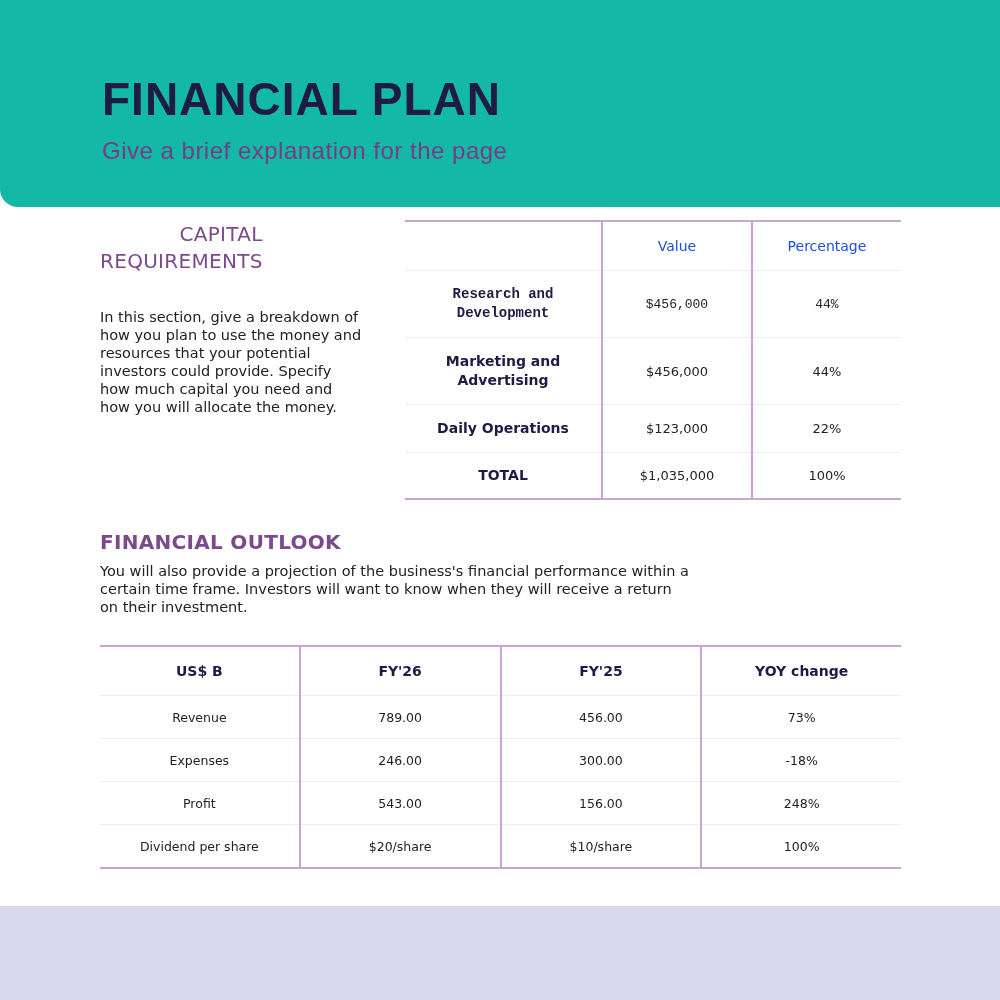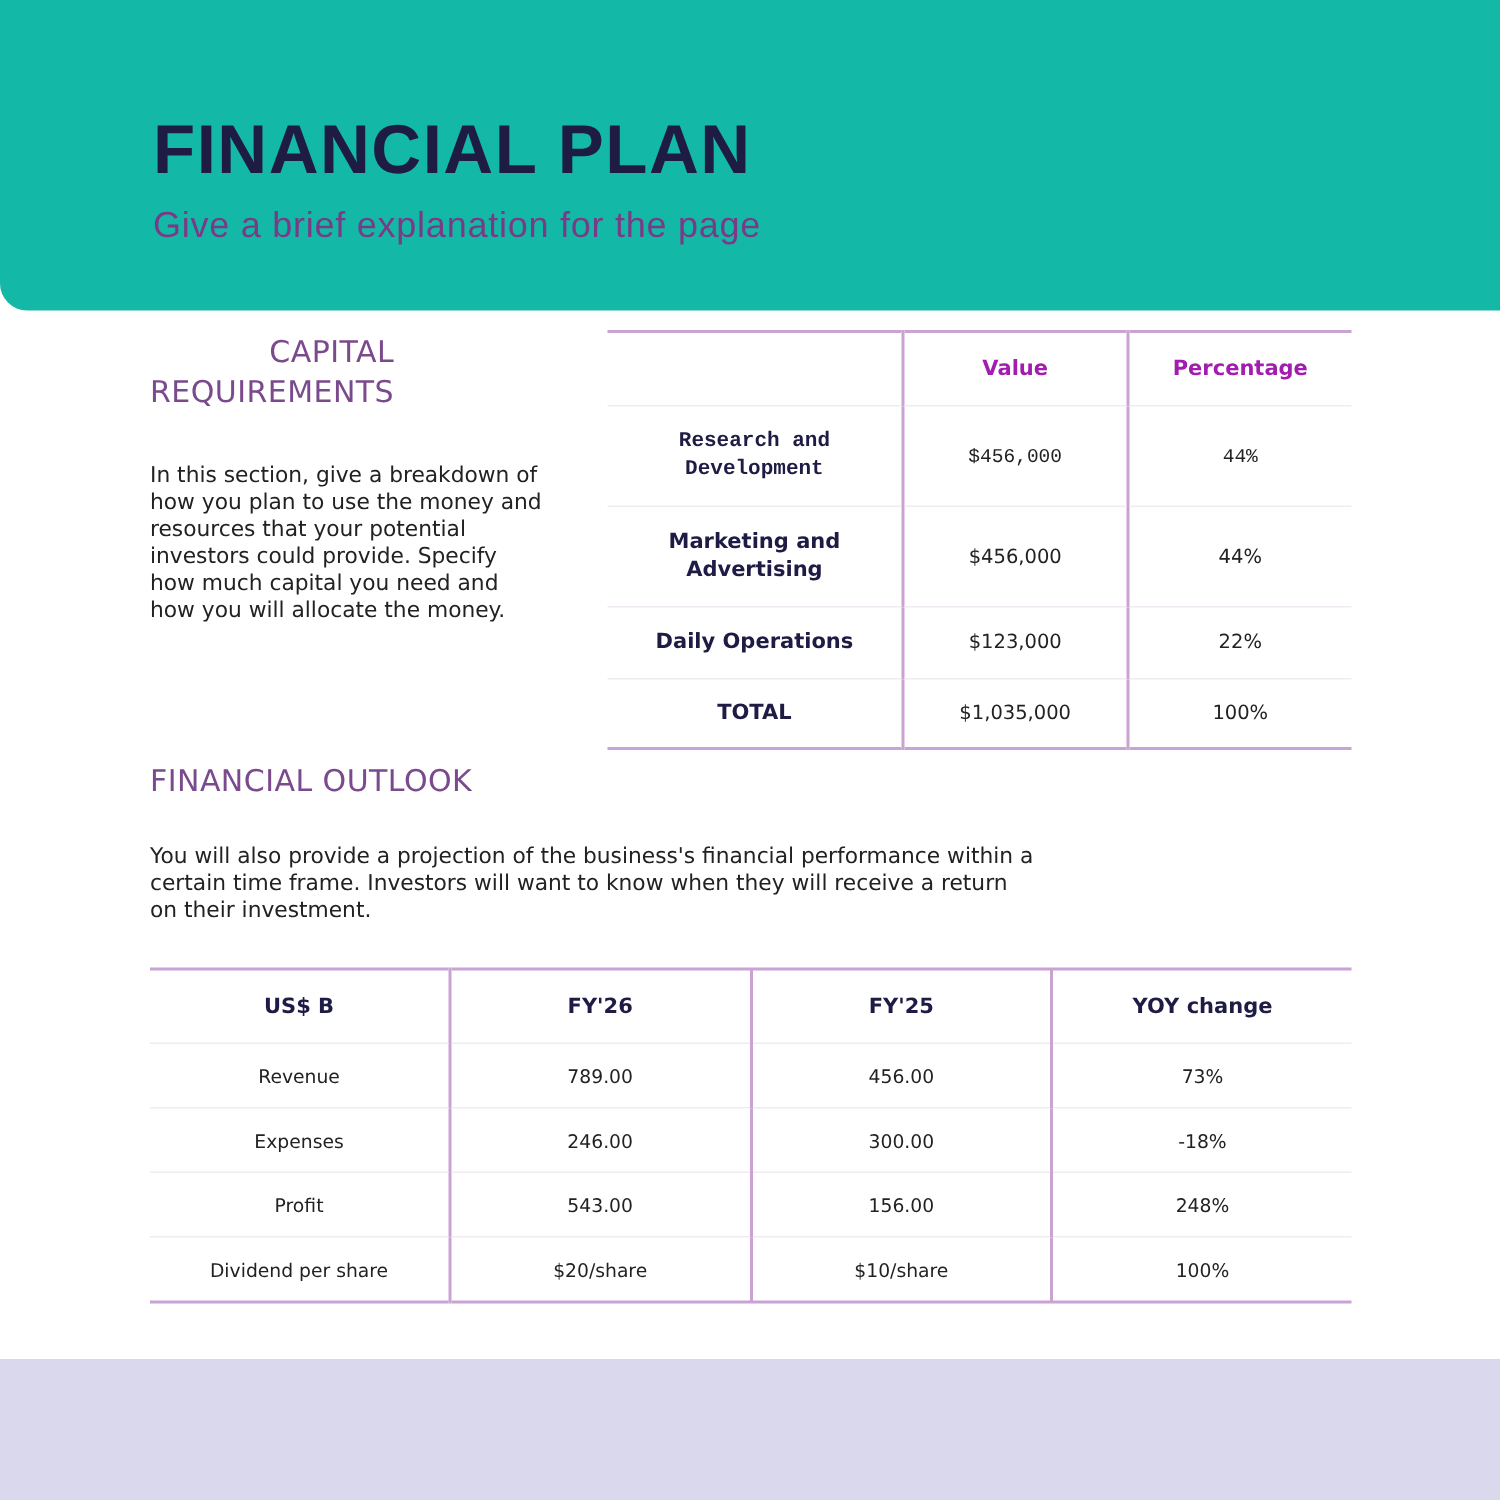--- a/index.html
+++ b/index.html
@@ -6,21 +6,21 @@
   body { width:1000px; height:1000px; position:relative; background:#ffffff; font-family:"DejaVu Sans", sans-serif; overflow:hidden; }
   .header { position:absolute; left:0; top:0; width:1000px; height:207px; background:#14b8a6; border-radius:0 0 0 18px; }
   .title { position:absolute; left:102px; top:72px; font-family:"Liberation Sans", sans-serif; font-weight:bold; font-size:46px; color:#1e1b44; letter-spacing:1px; margin:0; }
   .subtitle { position:absolute; left:102px; top:137px; font-family:"Liberation Sans", sans-serif; font-size:24px; color:#7a3b86; letter-spacing:0.5px; }
   .sec-title { position:absolute; font-size:20px; color:#7a4a8c; letter-spacing:0.3px; line-height:27px; font-weight:normal; margin:0;text-align:right; }
   .body-text { position:absolute; font-size:14.5px; color:#222; line-height:18px; }
   table { position:absolute; border-collapse:collapse; }
   td, th { text-align:center; }
   .cap-table { left:405px; top:220px; width:496px; border-top:2px solid #c9a3d3; border-bottom:2px solid #c9a3d3; }
   .cap-table th, .cap-table td { border-bottom:1px solid #f1eaf3; font-size:13px; color:#222; }
-  .cap-table th { height:46px; font-weight:bold; color:#a21caf; font-size:14px; }
+  .cap-table th { height:46px; font-weight:normal; color:#1d4ed8; font-size:14px; }
   .cap-table td.lbl { font-weight:bold; color:#1e1b44; font-size:14px; line-height:19px; }
   .cap-table .c1 { width:197px; }
   .cap-table .c2 { width:148px; border-left:2px solid #c9a3d3; border-right:2px solid #c9a3d3; }
   .cap-table .c3 { width:148px;margin-top:11px; }
   .out-table { left:100px; top:645px; width:801px; border-top:2px solid #c9a3d3; border-bottom:2px solid #c9a3d3; }
   .out-table th, .out-table td { border-bottom:1px solid #f1eaf3; font-size:12.5px; color:#222; height:40px; }
   .out-table th { height:46px; font-weight:bold; color:#1e1b44; font-size:14px; }
   .out-table .col { width:200px; }
   .out-table .mid { border-left:2px solid #c9a3d3; }
   .footer { position:absolute; left:0; top:906px; width:1000px; height:94px; background:#dad8ec; }
@@ -62,21 +62,21 @@
     <td class="c3">22%</td>
   </tr>
   <tr style="height:46px;">
     <td class="c1 lbl">TOTAL</td>
     <td class="c2">$1,035,000</td>
     <td class="c3">100%</td>
   </tr>
 </tbody>
   </table>
 
-<h2 class="sec-title" style="left:100px; top:507px;">FINANCIAL OUTLOOK</h2>
+<h2 class="sec-title" style="left:100px; top:529px;font-weight:bold;">FINANCIAL OUTLOOK</h2>
 <div class="body-text" style="left:100px; top:562px; width:590px;">You will also provide a projection of the business's financial performance within a certain time frame. Investors will want to know when they will receive a return on their investment.</div>
 
 <table class="out-table">
   <tbody>
       <tr>
     <th class="col">US$ B</th>
     <th class="col mid">FY'26</th>
     <th class="col mid">FY'25</th>
     <th class="col mid">YOY change</th>
   </tr>

